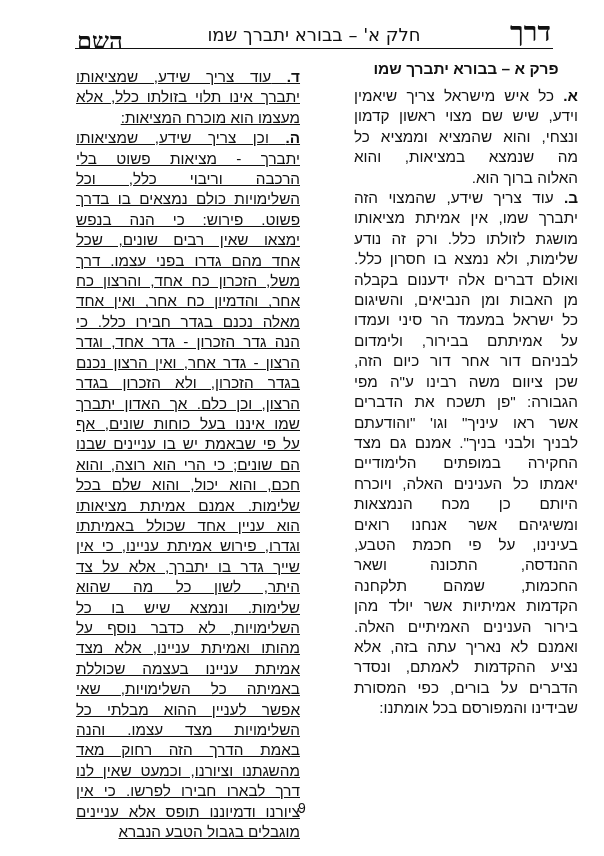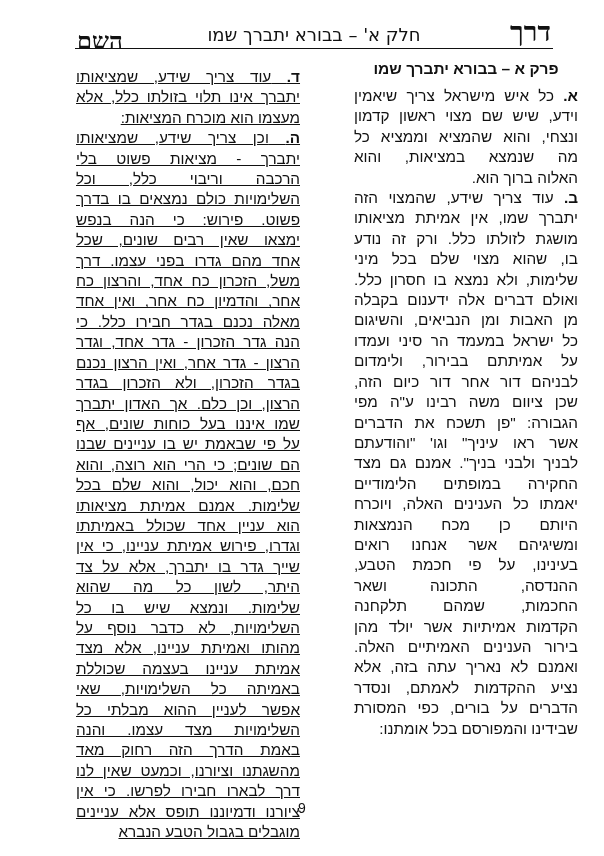--- a/index.html
+++ b/index.html
@@ -122,21 +122,20 @@
           <span class="line"><span class="marker">א.</span> <span>כל איש מישראל צריך שיאמין</span></span>
           <span class="line"><span>וידע, שיש שם מצוי ראשון קדמון</span></span>
           <span class="line"><span>ונצחי, והוא שהמציא וממציא כל</span></span>
           <span class="line"><span>מה שנמצא במציאות, והוא</span></span>
           <span class="line last"><span>האלוה ברוך הוא.</span></span>
         </div>
         <div>
           <span class="line"><span class="marker">ב.</span> <span>עוד צריך שידע, שהמצוי הזה</span></span>
           <span class="line"><span>יתברך שמו, אין אמיתת מציאותו</span></span>
           <span class="line"><span>מושגת לזולתו כלל. ורק זה נודע</span></span>
-          <span class="line"><span>בו, שהוא מצוי שלם בכל מיני</span></span>
           <span class="line"><span>שלימות, ולא נמצא בו חסרון כלל.</span></span>
           <span class="line"><span>ואולם דברים אלה ידענום בקבלה</span></span>
           <span class="line"><span>מן האבות ומן הנביאים, והשיגום</span></span>
           <span class="line"><span>כל ישראל במעמד הר סיני ועמדו</span></span>
           <span class="line"><span>על אמיתתם בבירור, ולימדום</span></span>
           <span class="line"><span>לבניהם דור אחר דור כיום הזה,</span></span>
           <span class="line"><span>שכן ציוום משה רבינו ע"ה מפי</span></span>
           <span class="line"><span>הגבורה: "פן תשכח את הדברים</span></span>
           <span class="line"><span>אשר ראו עיניך" וגו' "והודעתם</span></span>
           <span class="line"><span>לבניך ולבני בניך". אמנם גם מצד</span></span>

